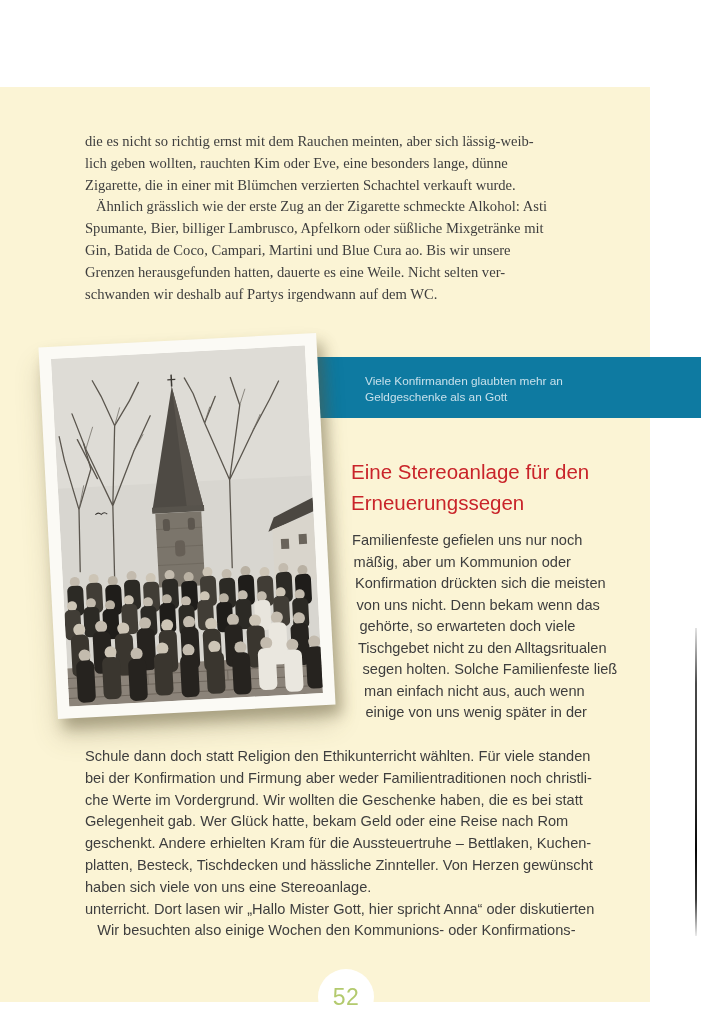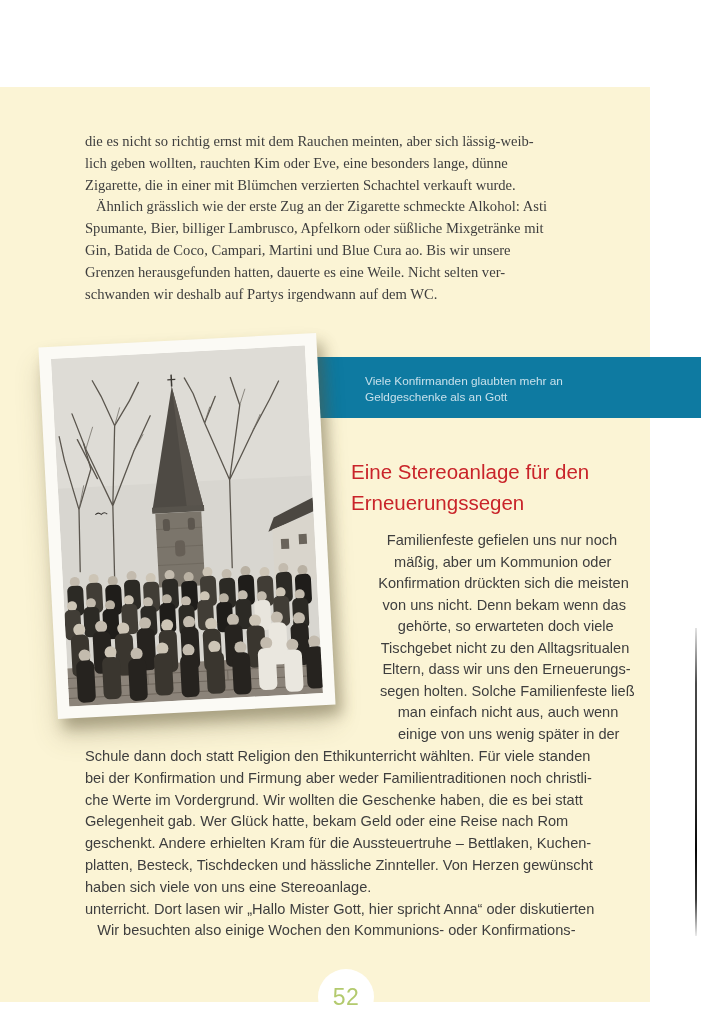--- a/index.html
+++ b/index.html
@@ -8,21 +8,21 @@
     font-family:"Liberation Sans",sans-serif;overflow:hidden;
   }
   .cream{
     position:absolute;left:0;top:87px;width:650px;height:915px;
     background:#fbf4d5;
   }
   .bodytext{position:absolute;color:#3e3e3e;font-size:14.6px;line-height:21.8px;}
   .bodytext .line{white-space:pre;}
   .para-top{left:85px;top:131px;width:560px;font-family:Liberation Serif, serif;}
   .para-bottom{left:85px;top:746px;width:560px;}
-  .col-right{left:352px;top:530px;width:300px;line-height:21.5px;text-align:center;}
+  .col-right{left:352px;top:530px;width:300px;line-height:21.5px;}
 
   .photo-wrap{
     position:absolute;left:48px;top:340px;width:278px;height:372px;
     transform:rotate(-3deg);z-index:3;
     background:#fbfaf5;padding:12px;box-sizing:border-box;
     box-shadow:6px 10px 14px rgba(95,85,55,.40), 0 18px 26px rgba(95,85,55,.22);
   }
   .photo-wrap svg{display:block;width:254px;height:348px;}
 
   .caption-bar{
@@ -210,21 +210,20 @@
     <div>Erneuerungssegen</div>
   </div>
 
   <div class="bodytext col-right">
     <div class="line" style="padding-left:0px">Familienfeste gefielen uns nur noch</div>
     <div class="line" style="padding-left:1.5px">mäßig, aber um Kommunion oder</div>
     <div class="line" style="padding-left:3px">Konfirmation drückten sich die meisten</div>
     <div class="line" style="padding-left:4.5px">von uns nicht. Denn bekam wenn das</div>
     <div class="line" style="padding-left:7.5px">gehörte, so erwarteten doch viele</div>
     <div class="line" style="padding-left:6px">Tischgebet nicht zu den Alltagsritualen</div>
-    <div class="line" style="padding-left:9px">Eltern, dass wir uns den Erneuerungs-</div>
     <div class="line" style="padding-left:10.5px">segen holten. Solche Familienfeste ließ</div>
     <div class="line" style="padding-left:12px">man einfach nicht aus, auch wenn</div>
     <div class="line" style="padding-left:13.5px">einige von uns wenig später in der</div>
   </div>
 
   <div class="bodytext para-bottom">
     <div class="line">Schule dann doch statt Religion den Ethikunterricht wählten. Für viele standen</div>
     <div class="line">bei der Konfirmation und Firmung aber weder Familientraditionen noch christli-</div>
     <div class="line">che Werte im Vordergrund. Wir wollten die Geschenke haben, die es bei statt</div>
     <div class="line">Gelegenheit gab. Wer Glück hatte, bekam Geld oder eine Reise nach Rom</div>

